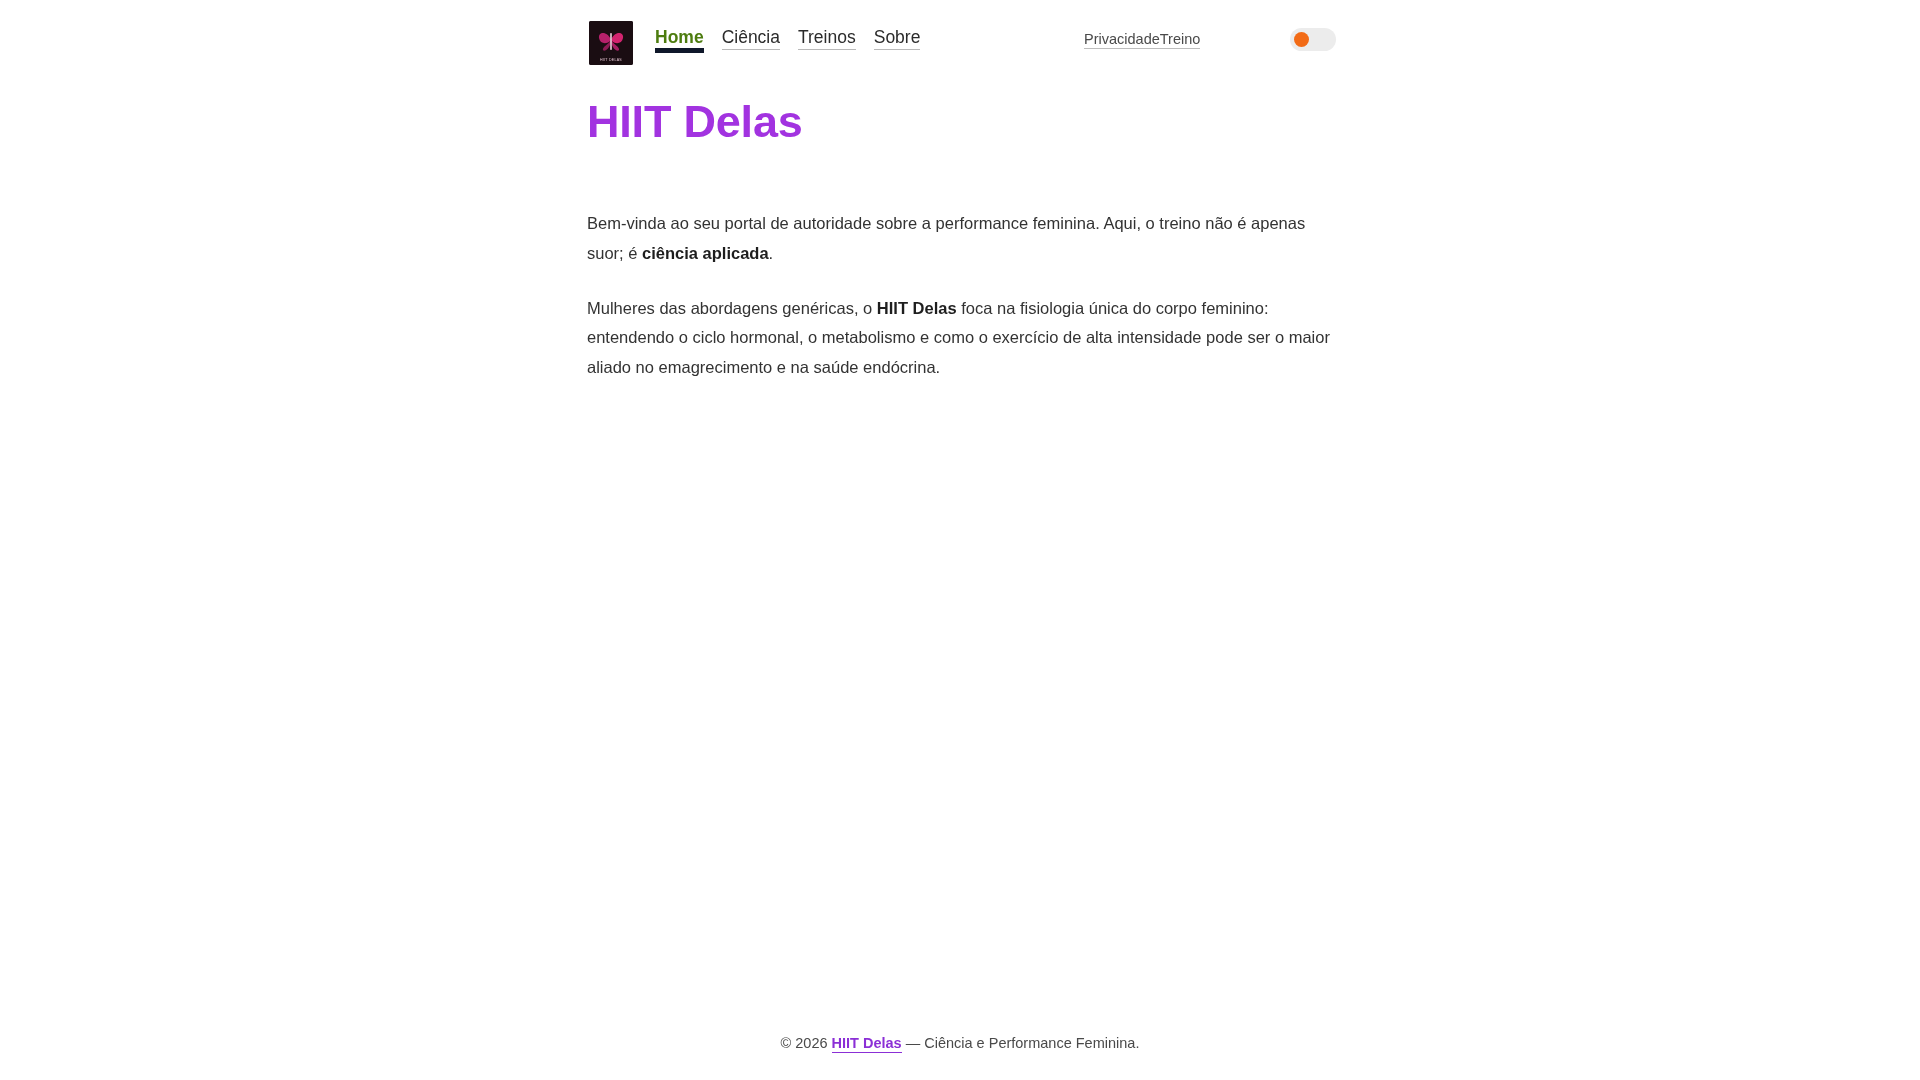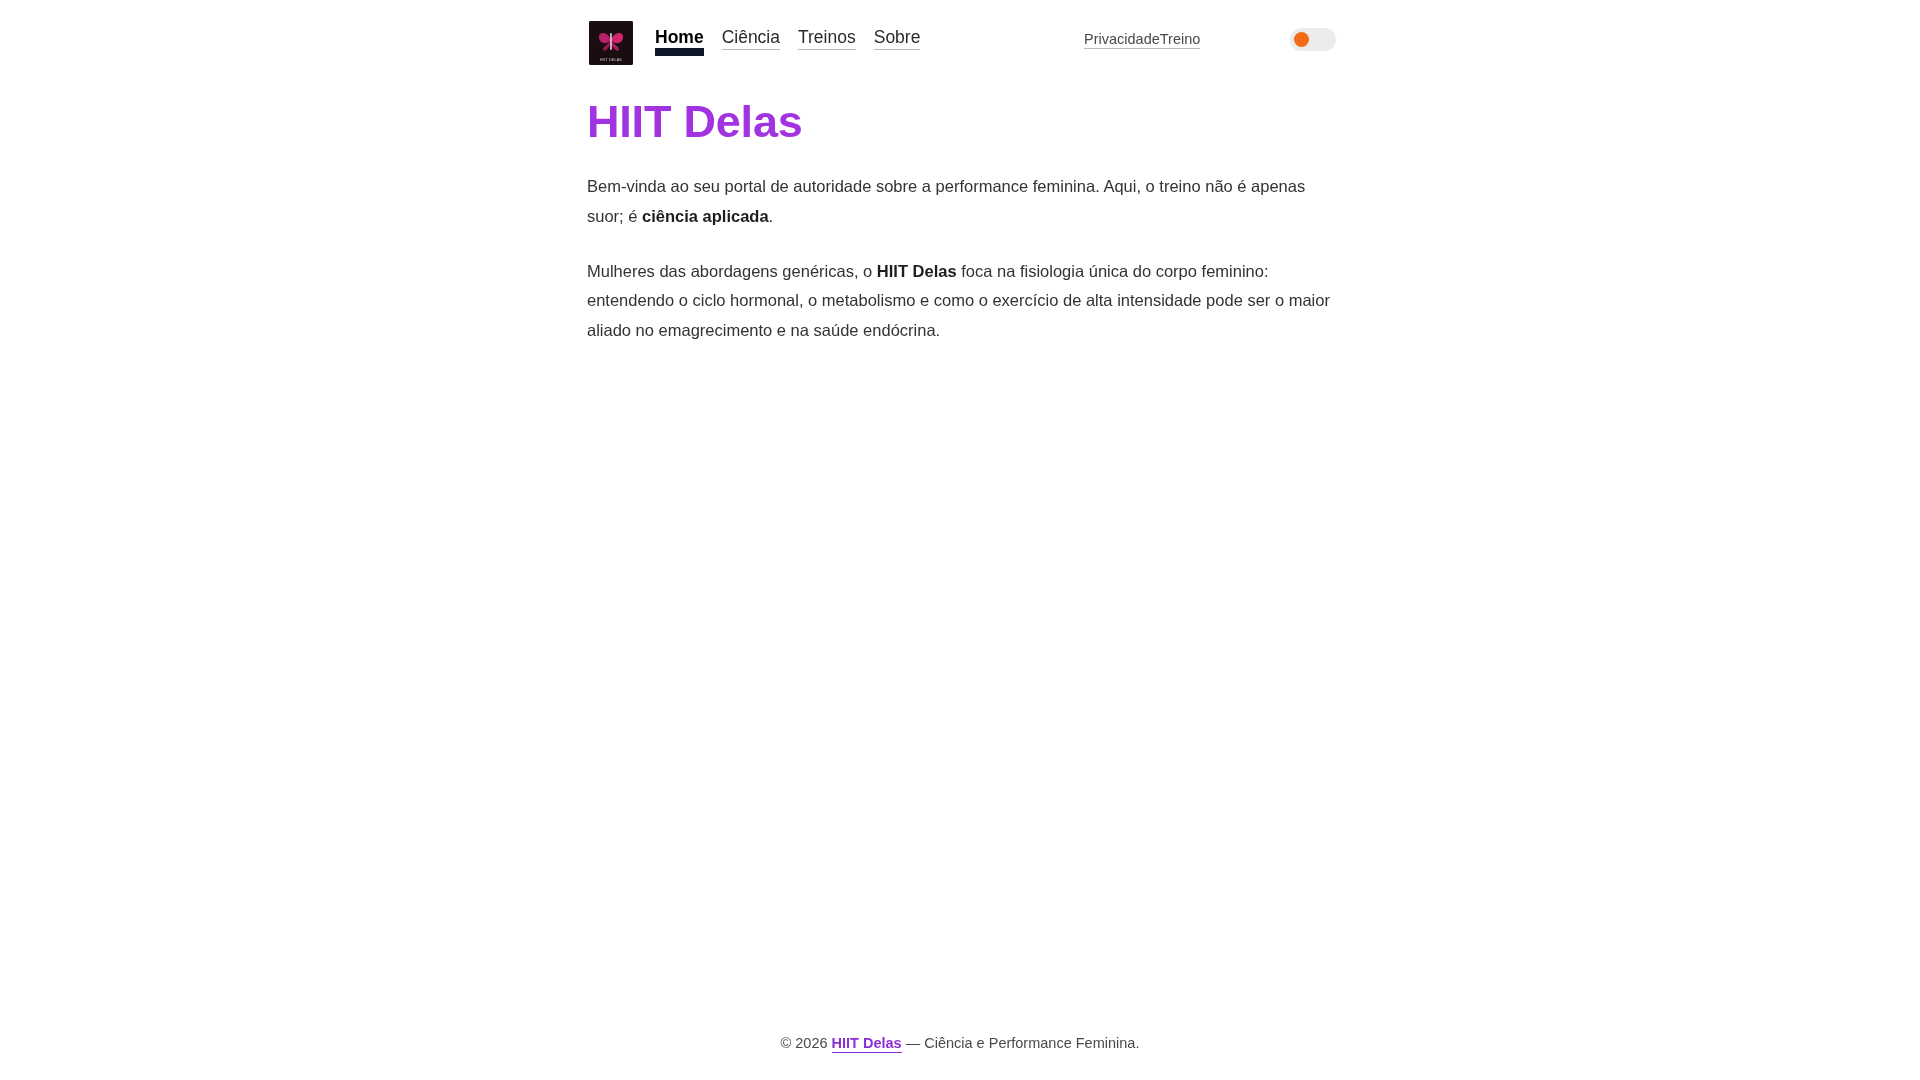--- a/index.html
+++ b/index.html
@@ -76,22 +76,22 @@
     font-size: 17.5px;
     color: #2b2b2b;
     text-decoration: none;
     border-bottom: 1px solid #b9b9b9;
     padding-bottom: 2px;
     line-height: 1.1;
     cursor: pointer;
   }
   .nav-link.active {
     font-weight: bold;
-    color: #000000;
-    border-bottom: 8px solid #0f172a;
+    color: #4d7c0f;
+    border-bottom: 5px solid #0f172a;
     padding-bottom: 1px;
   }
 
   .utility-nav {
     position: absolute;
     left: 1084px;
     top: 31px;
     display: flex;
     align-items: center;
   }
@@ -145,21 +145,21 @@
 
   .page-subtitle {
     margin: 10px 0 0 0;
     font-size: 23px;
     font-weight: normal;
     color: #3c3c3c;
     line-height: 1.25;
   }
 
   .body-copy {
-    margin-top: 27px;
+    margin-top: 64px;
   }
   .body-copy p {
     margin: 0 0 26px 0;
     font-size: 16.5px;
     line-height: 1.78;
     color: #333333;
     max-width: 755px;
   }
   .body-copy p:last-child { margin-bottom: 0; }
   .body-copy b { font-weight: bold; color: #1e1e1e; }

